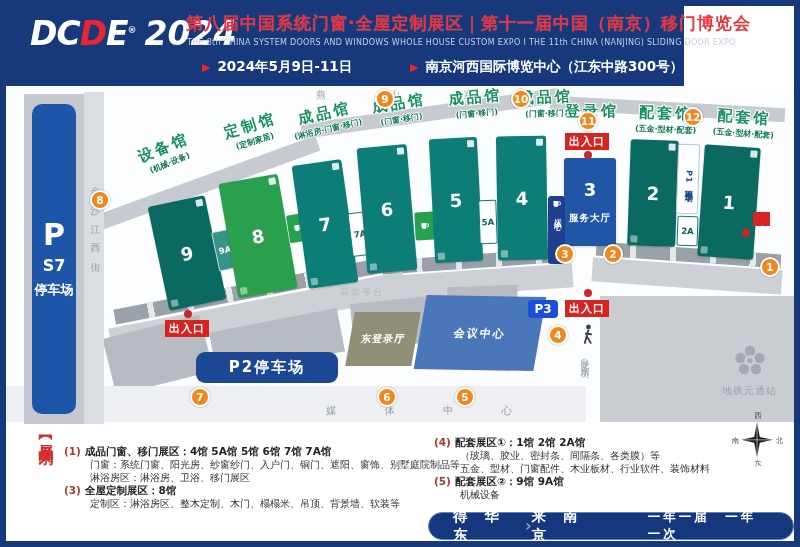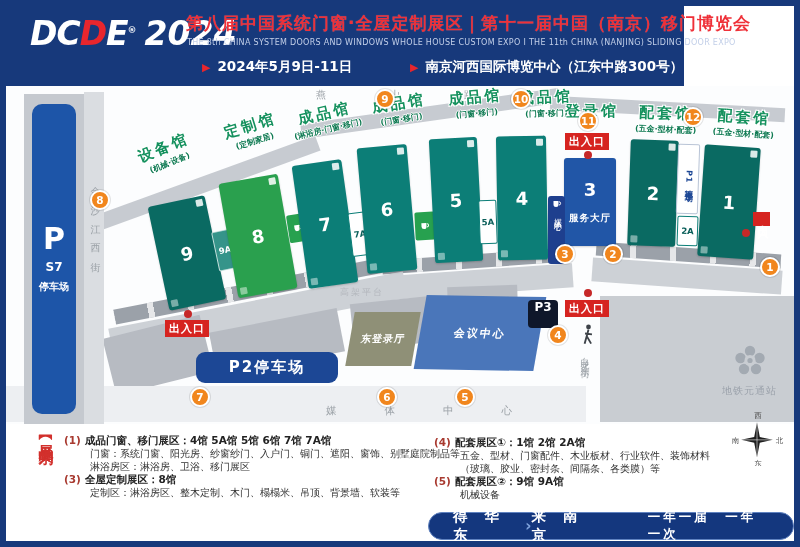--- a/index.html
+++ b/index.html
@@ -50,42 +50,42 @@
          text-shadow:-1px 0 0 #fff,1px 0 0 #fff,0 1px 0 #fff,0 -1px 0 #fff;}
 
   .gate{position:absolute;width:20px;height:20px;border-radius:50%;background:#f1861d;border:2px solid #fff;box-shadow:0 0 0 1px rgba(0,0,0,.1);color:#fff;font-size:10.5px;font-weight:bold;display:flex;align-items:center;justify-content:center;z-index:6;}
   .exit{position:absolute;background:#d62420;color:#fff;font-size:11px;font-weight:bold;padding:1px 4px;z-index:6;white-space:nowrap;letter-spacing:1px;}
   .exit.vert{writing-mode:vertical-rl;padding:4px 1px;letter-spacing:2px;}
   .dot{position:absolute;width:8px;height:8px;border-radius:50%;background:#c62828;z-index:6;}
 
   #pbar-bg{position:absolute;left:24px;top:8px;width:60px;height:332px;background:#c5c9cf;z-index:1;}
   #pbar{position:absolute;left:32px;top:18px;width:44px;height:310px;background:#1d55a8;border-radius:10px;z-index:3;display:flex;flex-direction:column;align-items:center;justify-content:center;color:#fff;font-weight:bold;gap:6px;}
   #pbar .p{font-size:30px;line-height:1;}
-  #pbar .s7{font-size:12px;}
-  #pbar .pk{font-size:10px;}
+  #pbar .s7{font-size:16px;}
+  #pbar .pk{font-size:13px;}
   #wroad{position:absolute;left:84px;top:6px;width:20px;height:334px;background:#dadde1;z-index:1;}
 
   #media-tab{position:absolute;left:548px;top:110px;width:17px;height:68px;background:#1e3f8e;border-radius:3px;z-index:3;display:flex;flex-direction:column;align-items:center;padding-top:4px;gap:3px;}
   #media-tab .vtxt{writing-mode:vertical-rl;color:#fff;font-size:8px;letter-spacing:1.5px;}
   #p1-strip{position:absolute;left:677px;top:58px;width:22px;height:70px;background:#fff;border:1px solid #b9c4d6;border-radius:2px;z-index:3;display:flex;align-items:center;justify-content:center;transform:rotate(2deg);}
   #p1-strip .vtxt{writing-mode:vertical-rl;font-size:8px;font-weight:bold;color:#1d4795;letter-spacing:1px;}
 
   #p2{position:absolute;left:196px;top:266px;width:142px;height:31px;background:#1c4795;border-radius:9px;z-index:3;display:flex;align-items:center;justify-content:center;color:#fff;font-weight:bold;font-size:15px;letter-spacing:2px;}
-  #p3{position:absolute;left:528px;top:214px;width:30px;height:28px;background:#0f172a;border-radius:4px;z-index:3;display:flex;align-items:flex-start;justify-content:center;color:#fff;font-weight:bold;font-size:12px;}
+  #p3{position:absolute;left:528px;top:214px;width:30px;height:18px;background:#1d4ed8;border-radius:4px;z-index:3;display:flex;align-items:center;justify-content:center;color:#fff;font-weight:bold;font-size:12px;}
   #conf{position:absolute;left:420px;top:210px;width:120px;height:74px;background:#4a76ba;transform:skewX(-9deg) rotate(1deg);z-index:2;display:flex;align-items:center;justify-content:center;color:#fff;font-size:11px;font-weight:bold;letter-spacing:2px;}
   #eastlogin{position:absolute;left:350px;top:226px;width:66px;height:54px;background:#8f9077;transform:skewX(-10deg);z-index:2;display:flex;align-items:center;justify-content:center;color:#fff;font-size:10px;font-weight:bold;letter-spacing:1px;}
   #metro{position:absolute;left:722px;top:258px;z-index:2;opacity:.8;text-align:center;}
   #metro .mtxt{font-size:10px;color:#8f97a1;letter-spacing:1px;margin-top:2px;}
   #walker{position:absolute;left:582px;top:238px;z-index:4;}
   #h3sub{font-size:9.5px;font-weight:bold;letter-spacing:1px;margin-top:12px;}
 
   
   #legend{position:absolute;left:0;top:424px;width:800px;height:117px;background:#fff;}
   #side-label{position:absolute;left:36px;top:6px;writing-mode:vertical-rl;font-size:15px;font-weight:bold;color:#d2302c;letter-spacing:2px;}
-  .lcol{position:absolute;top:10px;font-size:10px;color:#333;line-height:13px;white-space:nowrap;}
+  .lcol{position:absolute;top:21px;font-size:10px;color:#333;line-height:13px;white-space:nowrap;}
   #lcol1{left:64px;}
   #lcol2{left:434px;top:12px;}
   .litem .trow{font-weight:bold;color:#222;font-size:10.5px;}
   .lnum{color:#a83a30;margin-right:4px;font-weight:bold;}
   .lline{margin-left:26px;}
   #compass{position:absolute;left:729px;top:410px;z-index:7;}
   #pill{position:absolute;left:428px;top:512px;width:366px;height:28px;background:#14377e;border:1px solid #5f82c0;border-radius:14px;z-index:7;display:flex;align-items:center;padding:0 24px;color:#fff;font-weight:bold;}
   #pill .grp{display:flex;align-items:center;font-size:14.5px;letter-spacing:6px;}
   #pill .sep{color:#7fa3dc;font-size:15px;letter-spacing:0;}
   #pill .tail{margin-left:44px;font-size:12.5px;letter-spacing:3px;}
@@ -311,22 +311,22 @@
       </div>
       <div class="litem">
         <div class="trow"><span class="lnum">(3)</span><span>全屋定制展区：8馆</span></div>
         <div class="lline">定制区：淋浴房区、整木定制、木门、榻榻米、吊顶、背景墙、软装等</div>
       </div>
     </div>
 
     <div class="lcol" id="lcol2">
       <div class="litem">
         <div class="trow"><span class="lnum">(4)</span><span>配套展区①：1馆 2馆 2A馆</span></div>
+        <div class="lline">（玻璃、胶业、密封条、间隔条、各类膜）等</div>
         <div class="lline">五金、型材、门窗配件、木业板材、行业软件、装饰材料</div>
-        <div class="lline">（玻璃、胶业、密封条、间隔条、各类膜）等</div>
       </div>
       <div class="litem">
         <div class="trow"><span class="lnum">(5)</span><span>配套展区②：9馆 9A馆</span></div>
         <div class="lline">机械设备</div>
       </div>
     </div>
   </div>
 
   <svg id="compass" width="56" height="56" viewBox="0 0 60 60">
     <polygon points="30,13 33,29 47,32 33,35 30,51 27,35 13,32 27,29" fill="#1f1f1f"></polygon>

